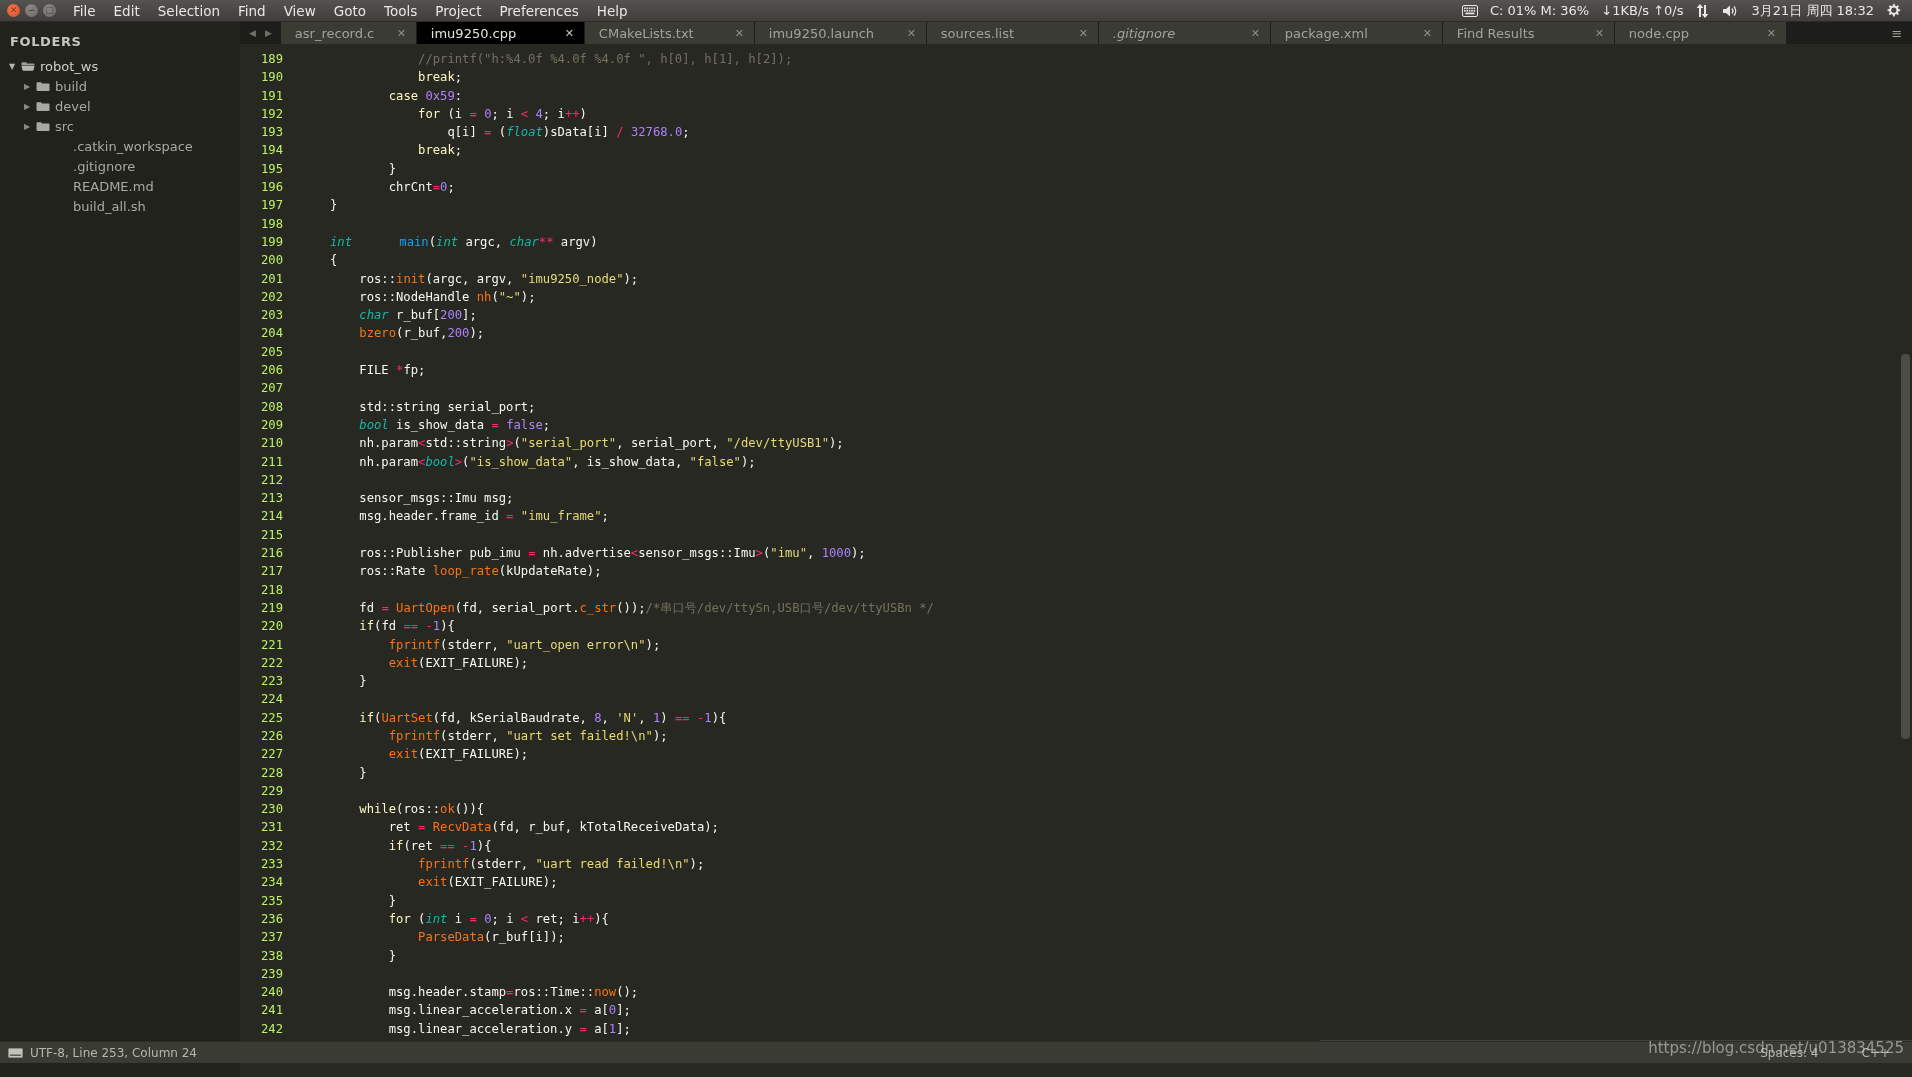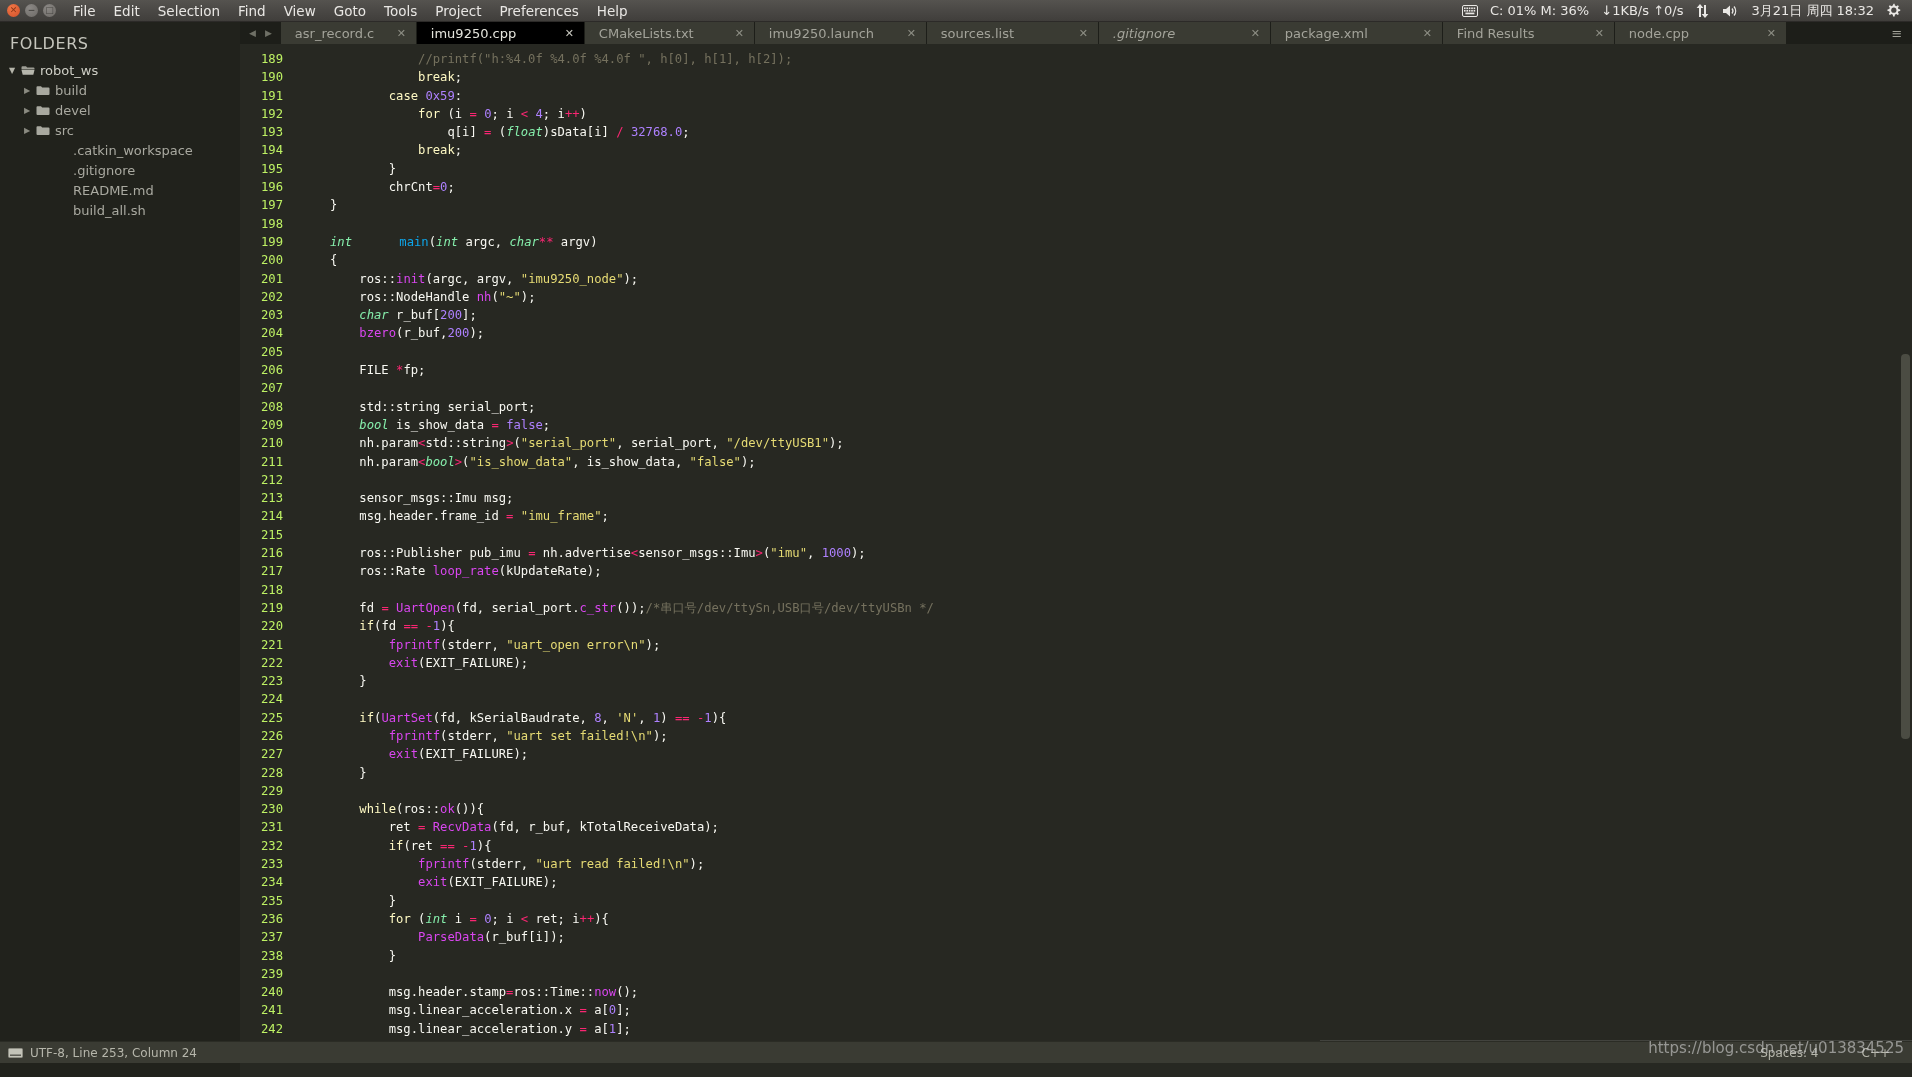--- a/index.html
+++ b/index.html
@@ -42,21 +42,21 @@
 
   
   #sublime { position:absolute; top:22px; left:0; width:1912px; height:1055px; background:#272822; }
 
   
   #sidebar {
     position:absolute; left:0; top:0; width:240px; height:1055px;
     background:#21221c; padding:6px 0 0 0; overflow:hidden;
   }
   #sidebar-header {
-    color:#c6c6bd; font-size:16px; font-weight:normal; letter-spacing:.6px;
+    color:#c6c6bd; font-size:13px; font-weight:bold; letter-spacing:.6px;
     padding:6px 0 7px 10px;
   }
   .tree-row {
     display:flex; align-items:center; height:20px; padding-left:6px;
     color:#a9a9a0; font-size:13px; white-space:nowrap;
   }
   .tree-row.root { color:#cfcfc6; padding-left:5px; }
   .arrow { width:14px; display:inline-block; text-align:center; font-size:8px; color:#8a8a80; }
   .arrow.open { color:#b5b5aa; }
   .folder-ico { width:17px; display:flex; align-items:center; justify-content:center; margin-right:3px; }
@@ -96,23 +96,23 @@
     font-size:12.2px; line-height:18.3px;
     color:#f8f8f2; white-space:pre; tab-size:4;
   }
   .ln {
     display:inline-block; width:56px; padding-right:13px; text-align:right;
     color:#bef264; user-select:none;
   }
   .gutter-pad { display:inline-block; width:34px; }
   
   .kw    { color:#fef9c3; }            
-  .typ   { color:#86efac; font-style:italic; }  
+  .typ   { color:#14b8a6; font-style:italic; }  
   .fn    { color:#0ea5e9;margin-left:40px; }            
-  .call  { color:#d946ef; }            
+  .call  { color:#f97316; }            
   .num   { color:#ae81ff; }            
   .str   { color:#e6db74; }            
   .cmt   { color:#75715e; }
   .op    { color:#f92672; }
 
   
   #vscroll { position:absolute; right:2px; top:310px; width:9px; height:385px;
              background:#4b4c43; border-radius:4px; }
 
   

